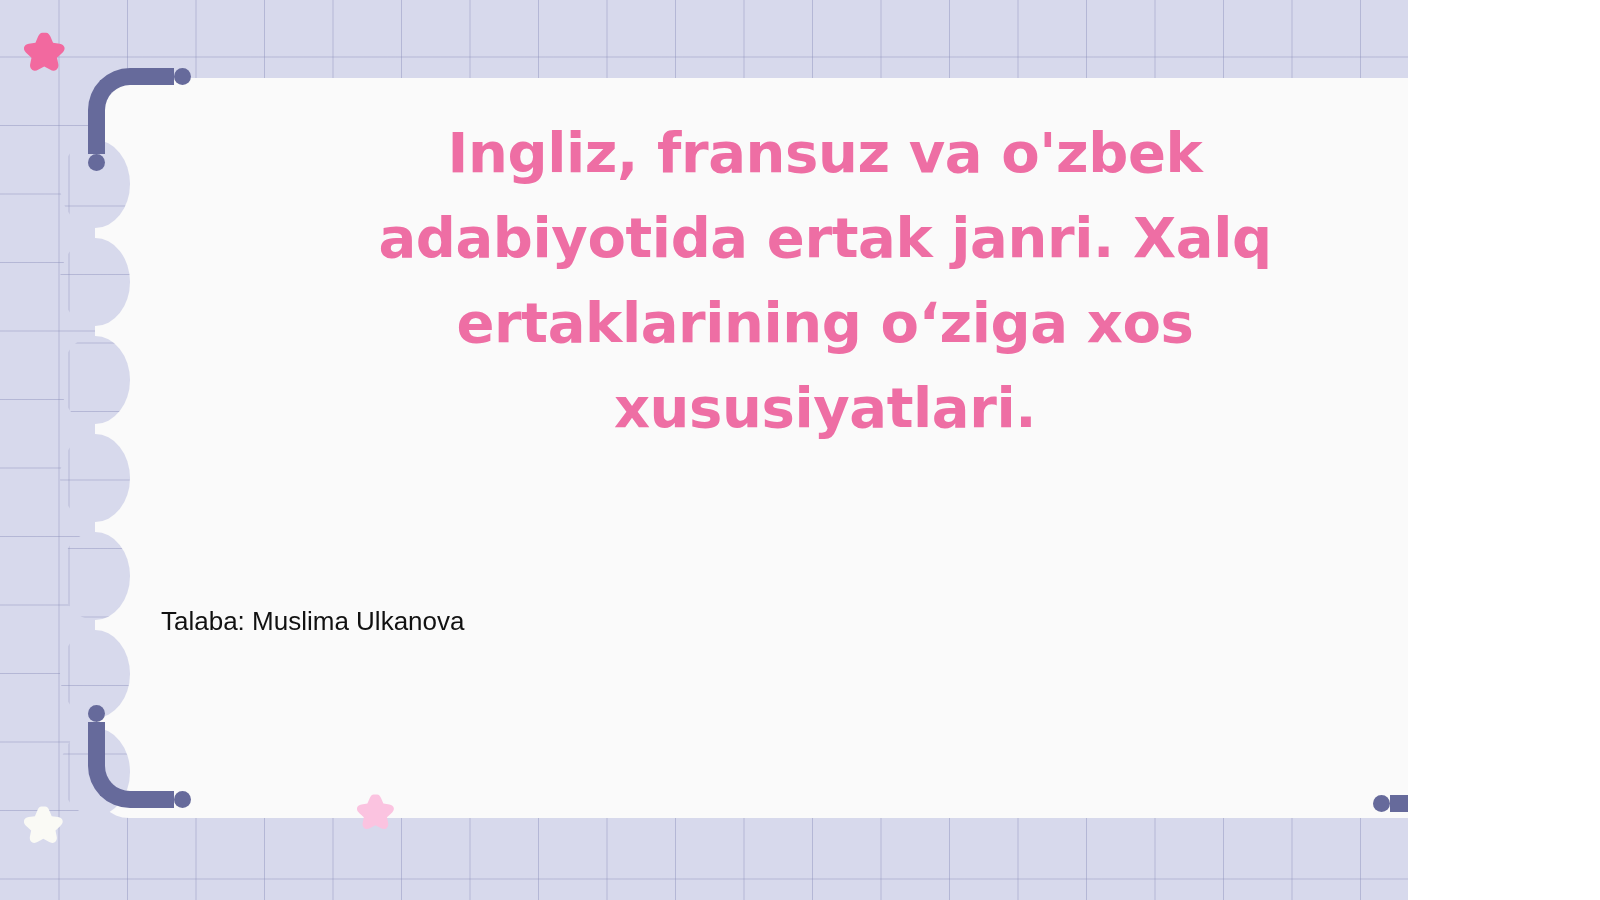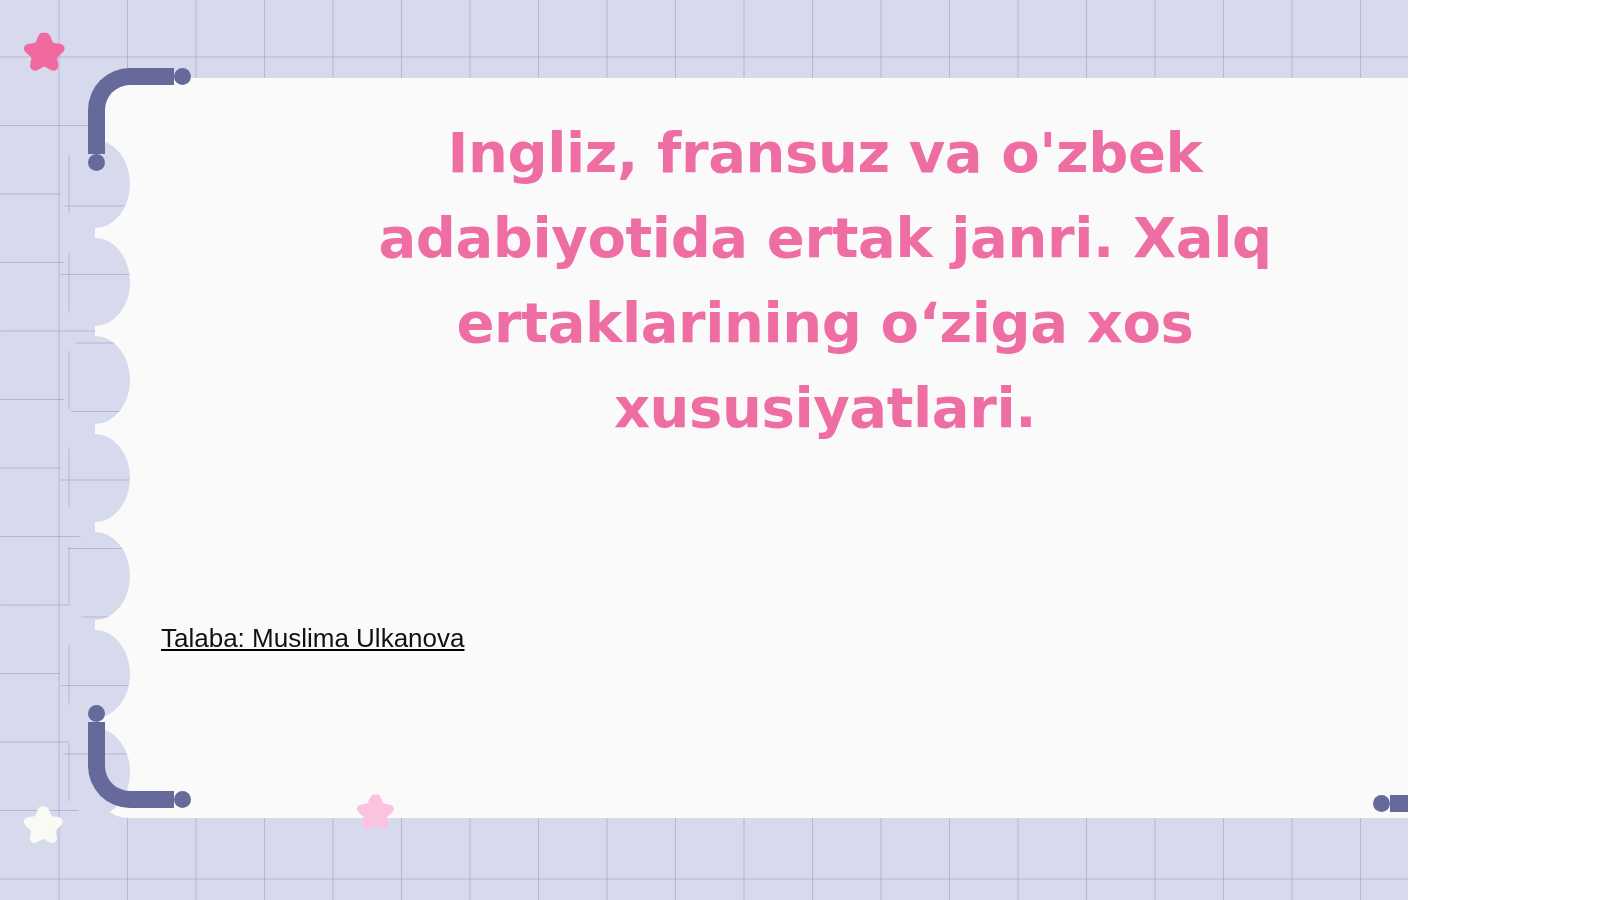--- a/index.html
+++ b/index.html
@@ -113,23 +113,22 @@
     color: #ee6ea4;
     font-size: 56px;
     line-height: 85px;
     font-weight: 700;
     letter-spacing: -0.4px;
     font-family: "DejaVu Sans", sans-serif;
   }
   #byline {
     position: absolute;
     left: 66px;
-    top: 534px;
+    top: 517px;
     width: 820px;
-    text-decoration: underline;
   }
   .byline-row {
     color: #111111;
     font-size: 26px;
     line-height: 52px;
     font-family: "Liberation Sans", sans-serif;
   }
 
   
   .star {

